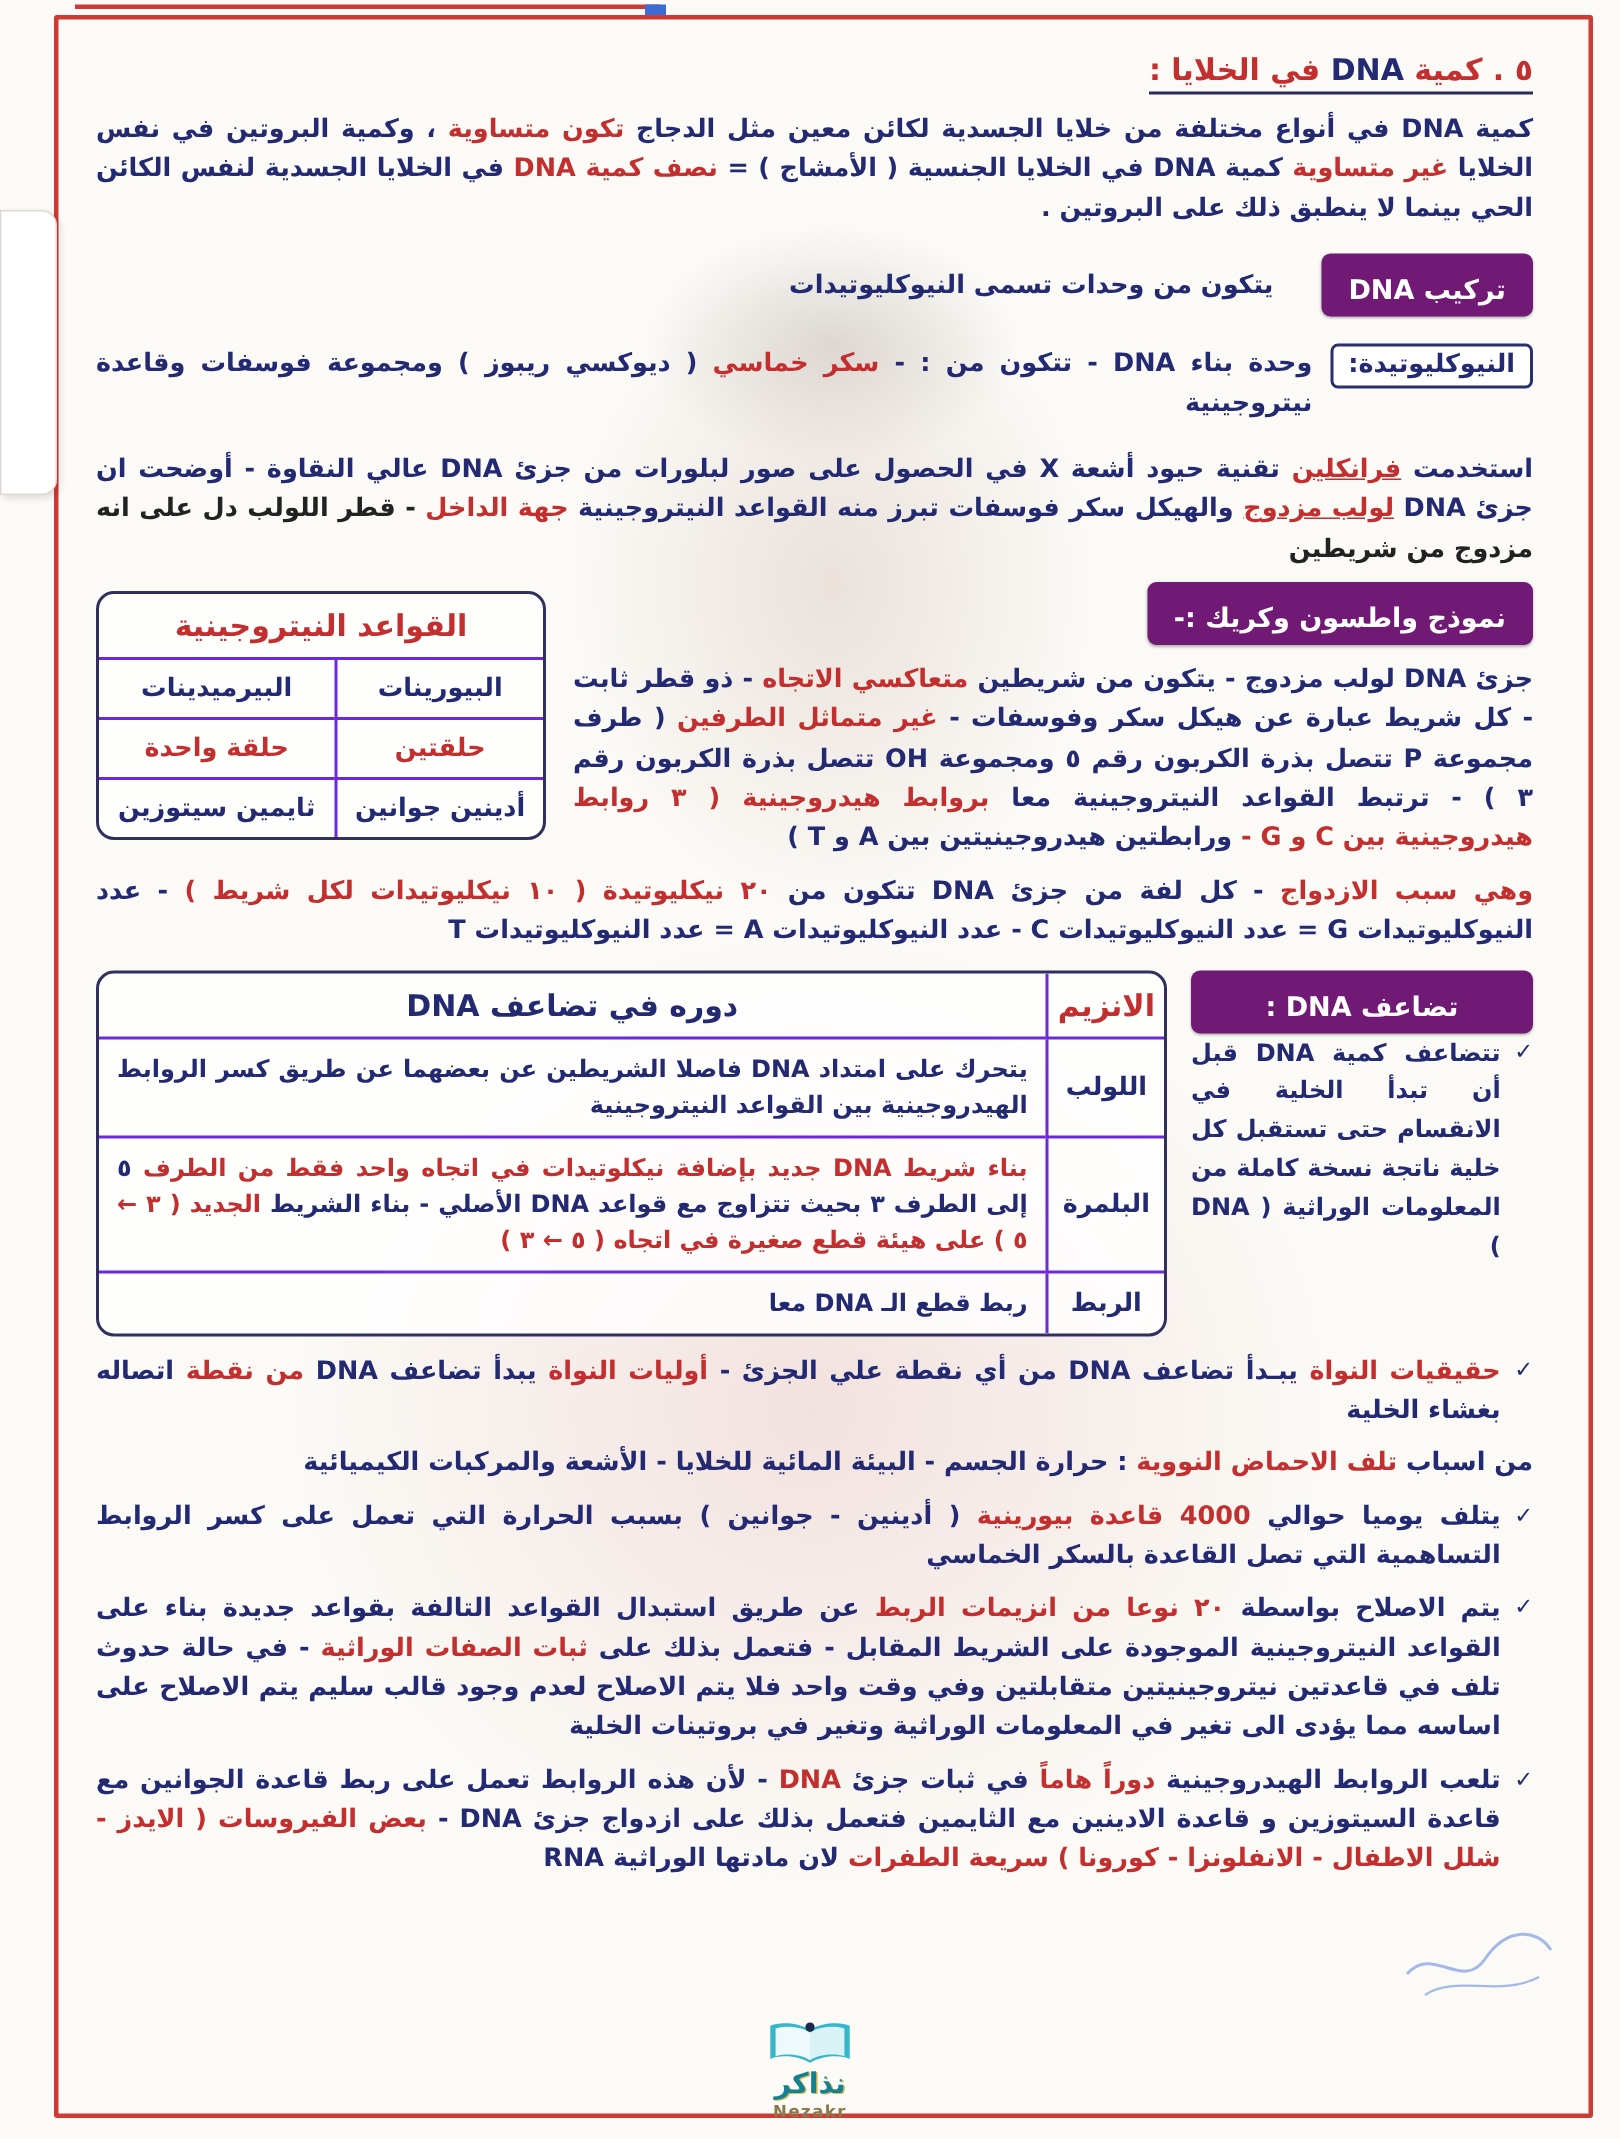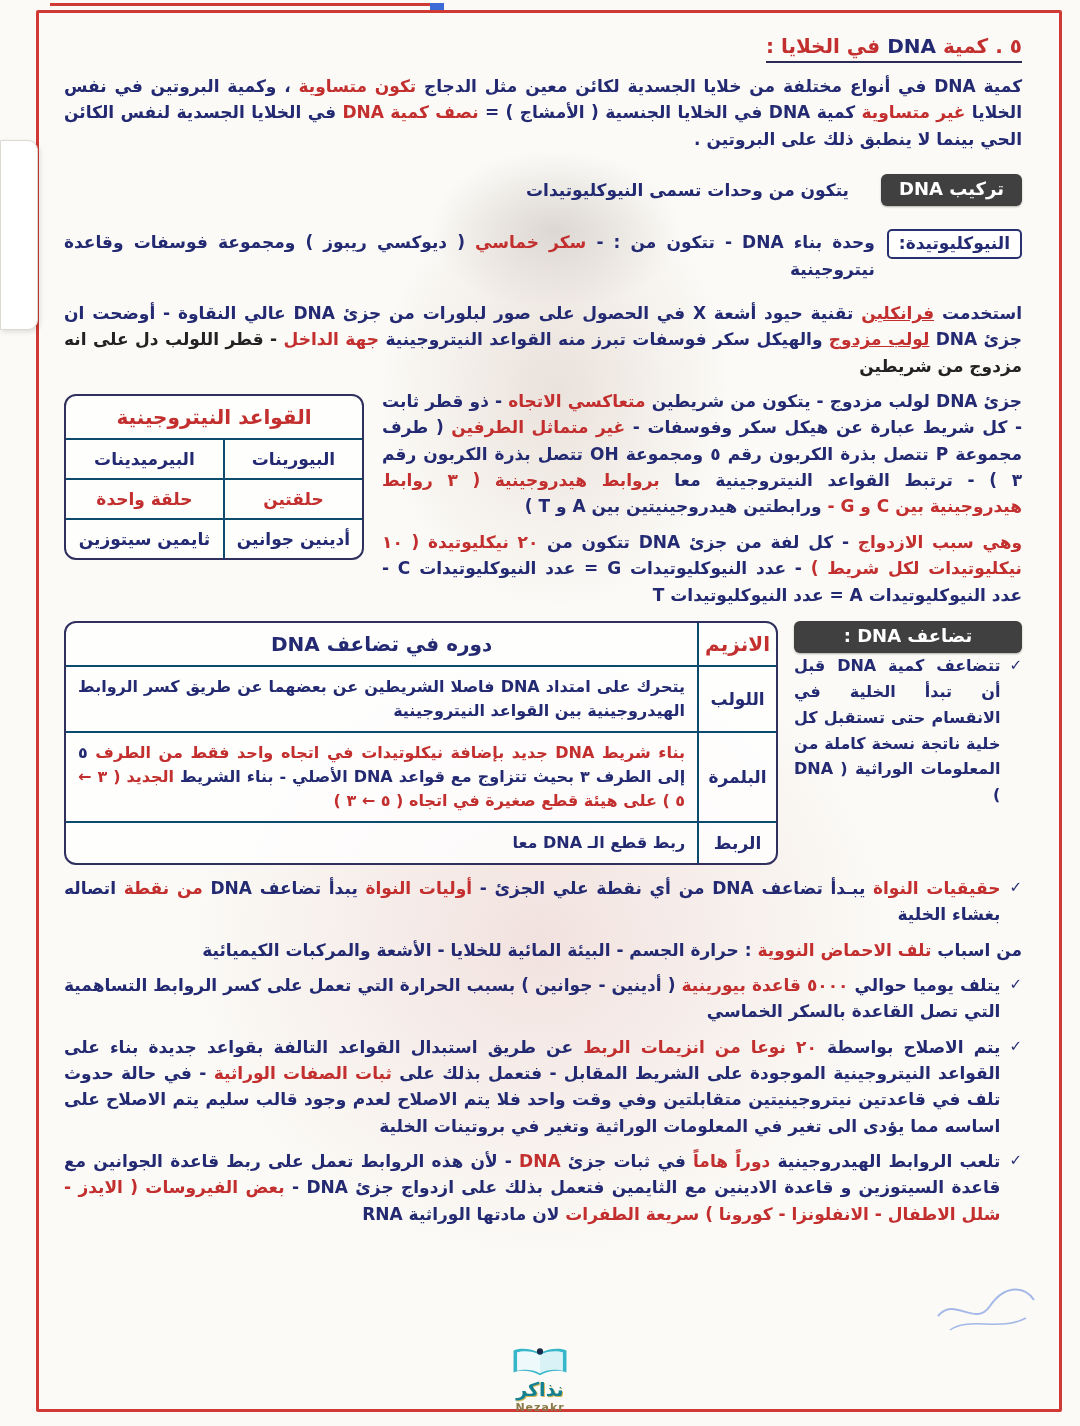--- a/index.html
+++ b/index.html
@@ -25,30 +25,30 @@
   .inline { display:inline; margin:16px; }
   .c-navy { color:#232a72; }
   .c-red { color:#c22f2e; }
   .c-black { color:#222222; }
   .u { text-decoration:underline; }
 
   .title-row { margin-bottom:10px; }
   .doc-title { display:inline-block; font-size:20px; font-weight:bold; border-bottom:2px solid #2b2c55; padding-bottom:3px; }
 
   .pill-row { display:flex; align-items:center; gap:16px; margin:4px 0 10px; }
-  .pill { display:inline-block; background:#404040; color:#ffffff; font-weight:bold; font-size:18px; padding:4px 18px 7px; border-radius:6px; box-shadow:0 1px 2px rgba(0,0,0,.3); white-space:nowrap; }
+  .pill { display:inline-block; background:#701a75; color:#ffffff; font-weight:bold; font-size:18px; padding:14px 18px 7px; border-radius:6px; box-shadow:0 1px 2px rgba(0,0,0,.3); white-space:nowrap; }
 
   .nuc-row { display:flex; align-items:flex-start; gap:12px; margin-bottom:9px; }
   .label-box { flex:0 0 auto; border:2px solid #28306e; border-radius:5px; background:#ffffff; color:#232a72; font-weight:bold; font-size:17px; padding:2px 10px 4px; }
   .nuc-row .para { flex:1; }
 
   
   .tbl-round { border-radius:12px; overflow:hidden; border:2px solid #30305f; background:rgba(255,255,255,.8); }
   table.tbl { width:100%; border-collapse:collapse; }
-  .tbl th, .tbl td { border:2px solid #0c4a6e; font-weight:bold; text-align:center; padding:9px 6px; font-size:17px; }
+  .tbl th, .tbl td { border:2px solid #6d28d9; font-weight:bold; text-align:center; padding:9px 6px; font-size:17px; }
   .tbl th { font-size:20px; }
   .tbl tr > *:first-child { border-right:none; }
   .tbl tr > *:last-child { border-left:none; }
   .tbl tr:first-child > * { border-top:none; }
   .tbl tr:last-child > * { border-bottom:none; }
 
   .mid { margin-top:2px; }
   .bases-wrap { float:left; width:300px; margin:6px 18px 8px 0; }
 
   .dup-row { display:flex; gap:16px; align-items:flex-start; margin:4px 0 10px; }
@@ -131,20 +131,23 @@
             </tr>
             <tr>
               <td class="c-navy">أدينين جوانين</td>
               <td class="c-navy">ثايمين سيتوزين</td>
             </tr>
           </tbody>
             </table>
         </div>
       </div>
 
+      <div class="pill-row">
+        <span class="pill">نموذج واطسون وكريك :-</span>
+      </div>
       <p class="para"><span class="c-navy">جزئ DNA لولب مزدوج - يتكون من شريطين </span><span class="c-red">متعاكسي الاتجاه</span><span class="c-navy"> - ذو قطر ثابت - كل شريط عبارة عن هيكل سكر وفوسفات - </span><span class="c-red">غير متماثل الطرفين</span><span class="c-navy"> ( طرف مجموعة P تتصل بذرة الكربون رقم ٥ ومجموعة OH تتصل بذرة الكربون رقم ٣ ) - ترتبط القواعد النيتروجينية معا </span><span class="c-red">بروابط هيدروجينية</span><span class="c-red"> ( ٣ روابط هيدروجينية بين C و G - </span><span class="c-navy">ورابطتين هيدروجينيتين بين A و T )</span></p>
       <p class="para"><span class="c-red">وهي سبب الازدواج</span><span class="c-navy"> - كل لفة من جزئ DNA تتكون من </span><span class="c-red">٢٠ نيكليوتيدة ( ١٠ نيكليوتيدات لكل شريط )</span><span class="c-navy"> - عدد النيوكليوتيدات G = عدد النيوكليوتيدات C - عدد النيوكليوتيدات A = عدد النيوكليوتيدات T</span></p>
       <div class="clear"></div>
     </div>
 
     <div class="dup-row">
       <div class="rep-col">
         <span class="pill rep-pill">تضاعف DNA :</span>
         <div class="bullet">
           <span class="marker">✓</span>
@@ -180,21 +183,21 @@
     <div class="bullet">
       <span class="marker">✓</span>
       <p class="para"><span class="c-red">حقيقيات النواة</span><span class="c-navy"> يبـدأ تضاعف DNA من أي نقطة علي الجزئ - </span><span class="c-red">أوليات النواة</span><span class="c-navy"> يبدأ تضاعف DNA </span><span class="c-red">من نقطة</span><span class="c-navy"> اتصاله بغشاء الخلية</span></p>
     </div>
 
 
     <p class="para"><span class="c-navy">من اسباب </span><span class="c-red">تلف الاحماض النووية</span><span class="c-navy"> : حرارة الجسم - البيئة المائية للخلايا - الأشعة والمركبات الكيميائية</span></p>
 
     <div class="bullet">
       <span class="marker">✓</span>
-      <p class="para"><span class="c-navy">يتلف يوميا حوالي </span><span class="c-red">٥٠٠٠ قاعدة بيورينية</span><span class="c-navy"> ( أدينين - جوانين ) بسبب الحرارة التي تعمل على كسر الروابط التساهمية التي تصل القاعدة بالسكر الخماسي</span></p>
+      <p class="para"><span class="c-navy">يتلف يوميا حوالي </span><span class="c-red">4000 قاعدة بيورينية</span><span class="c-navy"> ( أدينين - جوانين ) بسبب الحرارة التي تعمل على كسر الروابط التساهمية التي تصل القاعدة بالسكر الخماسي</span></p>
     </div>
 
     <div class="bullet">
       <span class="marker">✓</span>
       <p class="para"><span class="c-navy">يتم الاصلاح بواسطة </span><span class="c-red">٢٠ نوعا من انزيمات الربط</span><span class="c-navy"> عن طريق استبدال القواعد التالفة بقواعد جديدة بناء على القواعد النيتروجينية الموجودة على الشريط المقابل - فتعمل بذلك على </span><span class="c-red">ثبات الصفات الوراثية</span><span class="c-navy"> - في حالة حدوث تلف في قاعدتين نيتروجينيتين متقابلتين وفي وقت واحد فلا يتم الاصلاح لعدم وجود قالب سليم يتم الاصلاح على اساسه مما يؤدى الى تغير في المعلومات الوراثية وتغير في بروتينات الخلية</span></p>
     </div>
 
     <div class="bullet">
       <span class="marker">✓</span>
       <p class="para"><span class="c-navy">تلعب الروابط الهيدروجينية </span><span class="c-red">دوراً هاماً</span><span class="c-navy"> في ثبات جزئ </span><span class="c-red">DNA</span><span class="c-navy"> - لأن هذه الروابط تعمل على ربط قاعدة الجوانين مع قاعدة السيتوزين و قاعدة الادينين مع الثايمين فتعمل بذلك على ازدواج جزئ DNA - </span><span class="c-red">بعض الفيروسات ( الايدز - شلل الاطفال - الانفلونزا - كورونا ) سريعة الطفرات</span><span class="c-navy"> لان مادتها الوراثية RNA</span></p>

